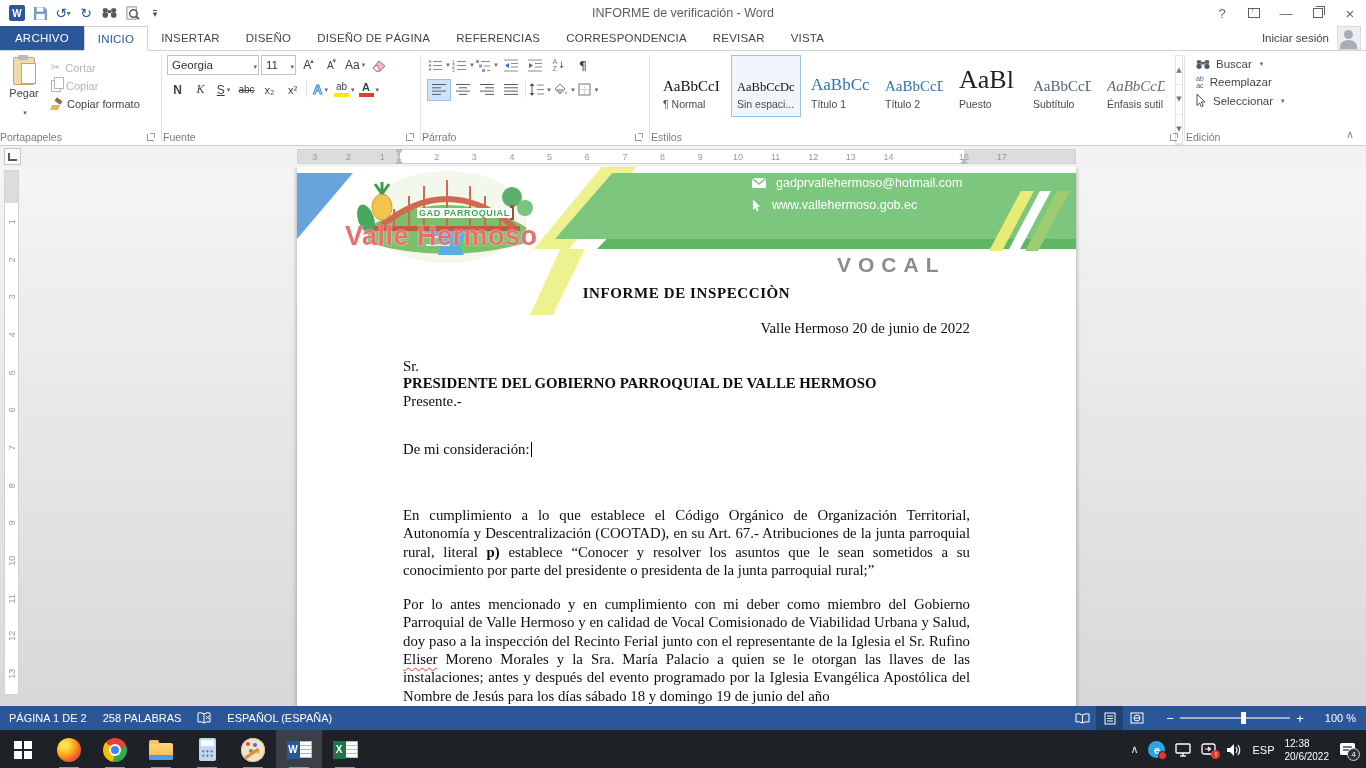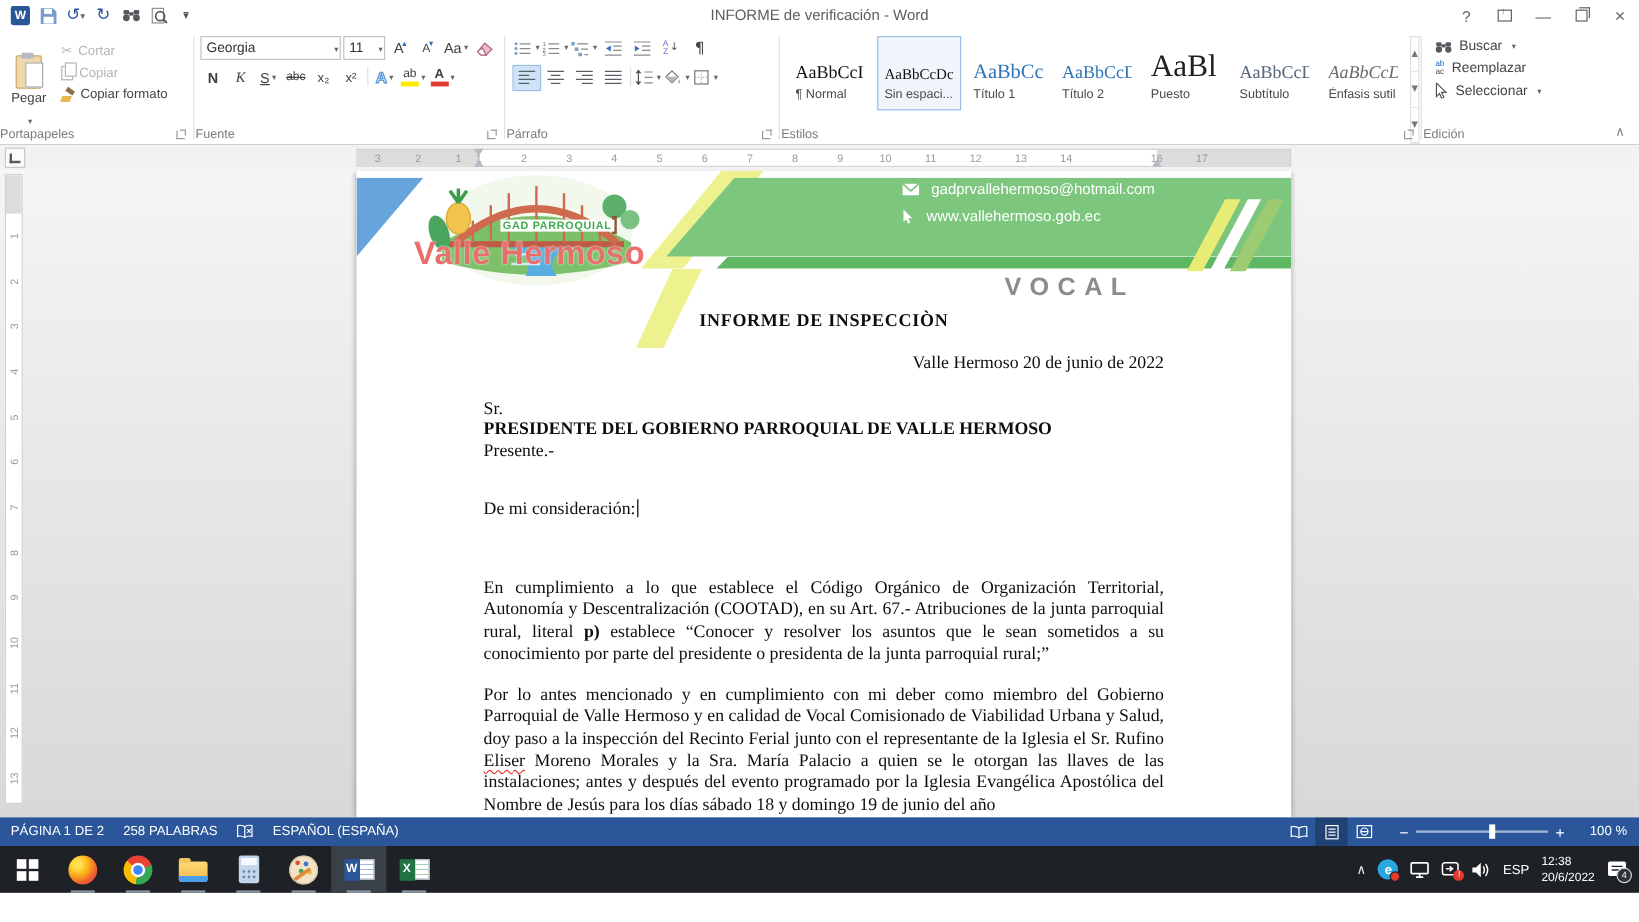--- a/index.html
+++ b/index.html
@@ -38,21 +38,21 @@
   .glabel{position:absolute;bottom:2px;left:0;right:0;font-size:10.5px;color:#7b7b7b}
   .launcher{position:absolute;right:4px;bottom:4px;width:9px;height:9px}
   .launcher::before{content:"";position:absolute;left:0;bottom:0;width:6px;height:6px;border-left:1px solid #9a9a9a;border-bottom:1px solid #9a9a9a}
   .launcher::after{content:"";position:absolute;right:0;top:0;width:4px;height:4px;border-right:1px solid #9a9a9a;border-top:1px solid #9a9a9a;transform:translate(-1px,1px)}
   .vsep{width:1px;background:#e2e2e2;margin:3px 1px 4px}
   .dd::after{content:"▾";font-size:7px;color:#666;margin-left:2px;font-family:"DejaVu Sans",sans-serif}
   .rlabel{font-size:11px;color:#444}
 
   
   .g-clip{width:160px;display:flex}
-  .paste{width:48px;display:flex;flex-direction:column;align-items:center;padding-top:19px;gap:2px}
+  .paste{width:48px;display:flex;flex-direction:column;align-items:center;padding-top:5px;gap:2px}
   .clipicon{width:20px;height:26px;background:#efd9ad;border:1px solid #c9a768;border-radius:2px;position:relative}
   .clipicon::before{content:"";position:absolute;left:4px;top:-3px;width:10px;height:5px;background:#b9b9c2;border-radius:1px}
   .clipicon::after{content:"";position:absolute;left:7px;top:5px;width:13px;height:19px;background:#fff;border:1px solid #a9a9a9}
   .clipcol{display:flex;flex-direction:column;gap:4px;padding-top:8px}
   .smallbtn{display:flex;align-items:center;gap:5px;font-size:11px;color:#444;padding:1px 3px;white-space:nowrap}
   .smallbtn.disabled{color:#b5b5b5}
   .copy-ic{display:inline-block;width:8px;height:10px;border:1px solid #b5b5b5;background:#fff;position:relative}
   .copy-ic::before{content:"";position:absolute;left:2px;top:-4px;width:8px;height:10px;border:1px solid #b5b5b5;background:#fff}
   .brush-ic{display:inline-block;width:11px;height:11px;position:relative}
   .brush-ic::before{content:"";position:absolute;left:0;bottom:0;width:8px;height:5px;background:#e8b64f;transform:skewX(-20deg)}
@@ -235,20 +235,35 @@
           <i></i>
         </span>
       <span class="wc">—</span>
       <span class="wc wc-restore">
           <i></i>
         </span>
       <span class="wc" style="font-size:15px">×</span>
     </div>
   </div>
 
+  <div class="tabrow">
+    <div class="tab file">ARCHIVO</div>
+    <div class="tab active">INICIO</div>
+    <div class="tab">INSERTAR</div>
+    <div class="tab">DISEÑO</div>
+    <div class="tab">DISEÑO DE PÁGINA</div>
+    <div class="tab">REFERENCIAS</div>
+    <div class="tab">CORRESPONDENCIA</div>
+    <div class="tab">REVISAR</div>
+    <div class="tab">VISTA</div>
+    <div class="signin">
+      <span>Iniciar sesión</span>
+      <span class="avatar"></span>
+    </div>
+  </div>
 
   <div class="ribbon">
 
     <div class="group g-clip">
       <div class="paste">
         <span class="clipicon"></span>
         <span class="rlabel">Pegar</span>
         <span class="dd"></span>
       </div>
       <div class="clipcol">
@@ -266,21 +281,21 @@
           </div>
       </div>
       <div class="glabel">Portapapeles</div>
       <span class="launcher"></span>
     </div>
 
     <div class="vsep"></div>
 
     <div class="group g-font">
       <div class="fr">
-        <div class="combo" style="width:117px">
+        <div class="combo" style="width:92px">
             <span>Georgia</span>
             <span class="dd" style="margin-left:auto"></span>
           </div>
         <div class="combo" style="width:35px">
             <span>11</span>
             <span class="dd" style="margin-left:auto"></span>
           </div>
         <span class="ibtn">
             <span>A</span>
             <span class="supmark">▴</span>

